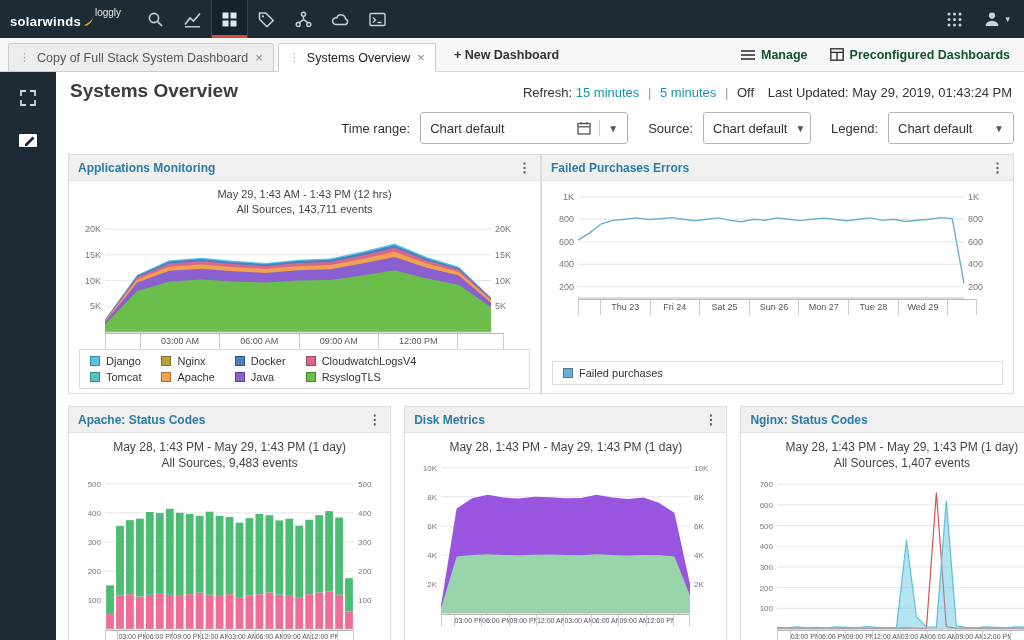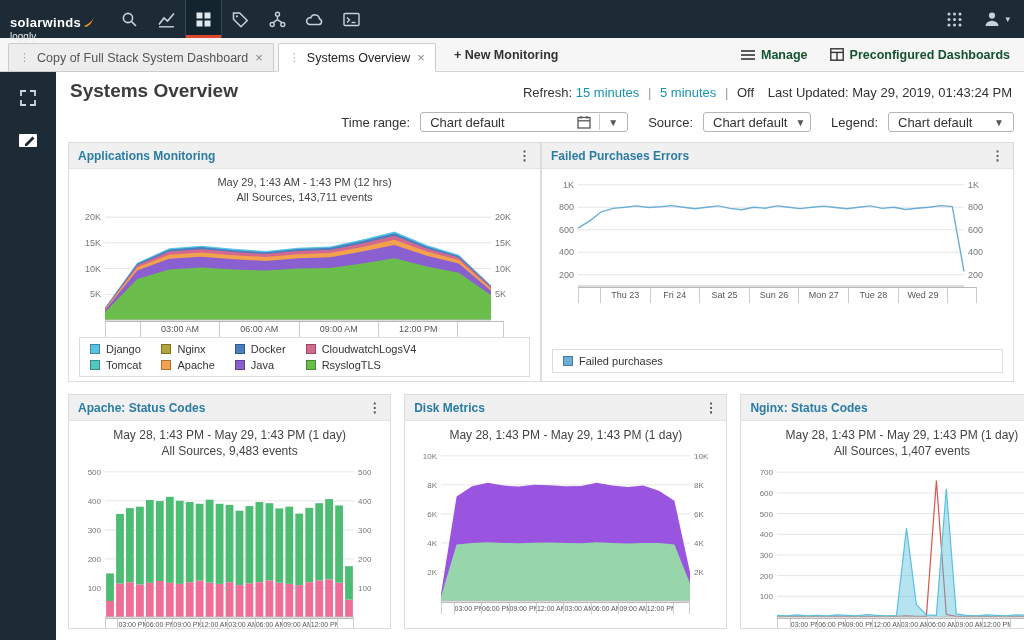--- a/index.html
+++ b/index.html
@@ -2,21 +2,21 @@
 <html><head>
 <meta charset="utf-8">
 <style>
   *{box-sizing:border-box;margin:0;padding:0}
   html,body{width:1024px;height:640px;overflow:hidden;background:#fff;
     font-family:"Liberation Sans",sans-serif;color:#333}
   svg text{font-family:"Liberation Sans",sans-serif}
 
   
   .topnav{height:38px;background:#1c2b35;display:flex;align-items:stretch}
-  .brand{display:flex;flex-direction:column;justify-content:center;padding:20px 16px 2px 10px;color:#fff}
+  .brand{display:flex;flex-direction:row;justify-content:center;padding:6px 16px 2px 10px;color:#fff}
   .brand-l1{font-size:13px;font-weight:bold;letter-spacing:.3px;display:flex;align-items:center;gap:2px}
   .brand-l2{font-size:10px;color:#e4e9ec;margin-top:1px}
   .nav-item{width:37px;display:flex;align-items:center;justify-content:center;cursor:pointer}
   .nav-item.active{background:#13242e;box-shadow:inset 0 -3px 0 #e0472e;border-left:1px solid #354953;border-right:1px solid #354953}
   .nav-right{margin-left:auto;display:flex;align-items:center;gap:20px;padding-right:14px}
   .user-wrap{display:flex;align-items:center;gap:4px;color:#c7d3da;font-size:9px;cursor:pointer}
 
   
   .tabbar{height:34px;background:#f6f6f6;border-bottom:1px solid #d4d4d4;display:flex;align-items:flex-end;padding:0 8px}
   .tab{height:29px;margin-bottom:-1px;margin-right:4px;display:flex;align-items:center;gap:7px;padding:0 10px;
@@ -36,21 +36,21 @@
 
   .title-row{display:flex;align-items:baseline;margin:0 2px}
   .page-title{font-size:19px;font-weight:bold;color:#3c3c3c}
   .refresh-line{margin-left:auto;font-size:13px;color:#333;white-space:nowrap}
   .refresh-line .lnk{color:#1693b2;cursor:pointer}
   .refresh-line .sep{color:#999;margin:0 5px}
   .refresh-line .off{margin-right:10px}
 
   .controls-row{display:flex;justify-content:flex-end;align-items:center;gap:10px;margin-top:10px}
   .ctl-label{font-size:13px;color:#333;margin-left:10px}
-  .select{display:flex;align-items:center;border:1px solid #b5b5b5;border-radius:3px;background:#fff;height:20px;
+  .select{display:flex;align-items:center;border:1px solid #b5b5b5;border-radius:3px;background:#fff;height:32px;
     padding:0 9px;font-size:13px;color:#333;cursor:pointer;gap:8px}
   .select .val{flex:1;white-space:nowrap}
   .select .caret{font-size:10px;color:#555}
   .select .divider{width:1px;height:16px;background:#ccc}
 
   
   .charts{margin-top:10px}
   .chart-row{display:flex;margin-bottom:12px}
   .row1{}
   .row2{gap:13px}
@@ -164,21 +164,21 @@
   <div class="tab">
     <span class="grip">⋮</span>
     <span>Copy of Full Stack System Dashboard</span>
     <span class="tab-close">×</span>
   </div>
   <div class="tab active">
     <span class="grip">⋮</span>
     <span>Systems Overview</span>
     <span class="tab-close">×</span>
   </div>
-  <div class="new-dash">+ New Monitoring</div>
+  <div class="new-dash">+ New Dashboard</div>
   <div class="tab-actions">
     <div class="tab-action">
       <svg width="14" height="12" viewBox="0 0 14 12">
           <g stroke="#333" stroke-width="1.6">
             <line x1="0" y1="2" x2="14" y2="2"></line>
             <line x1="0" y1="6" x2="14" y2="6"></line>
             <line x1="0" y1="10" x2="14" y2="10"></line>
           </g>
         </svg>
       <span>Manage</span>

